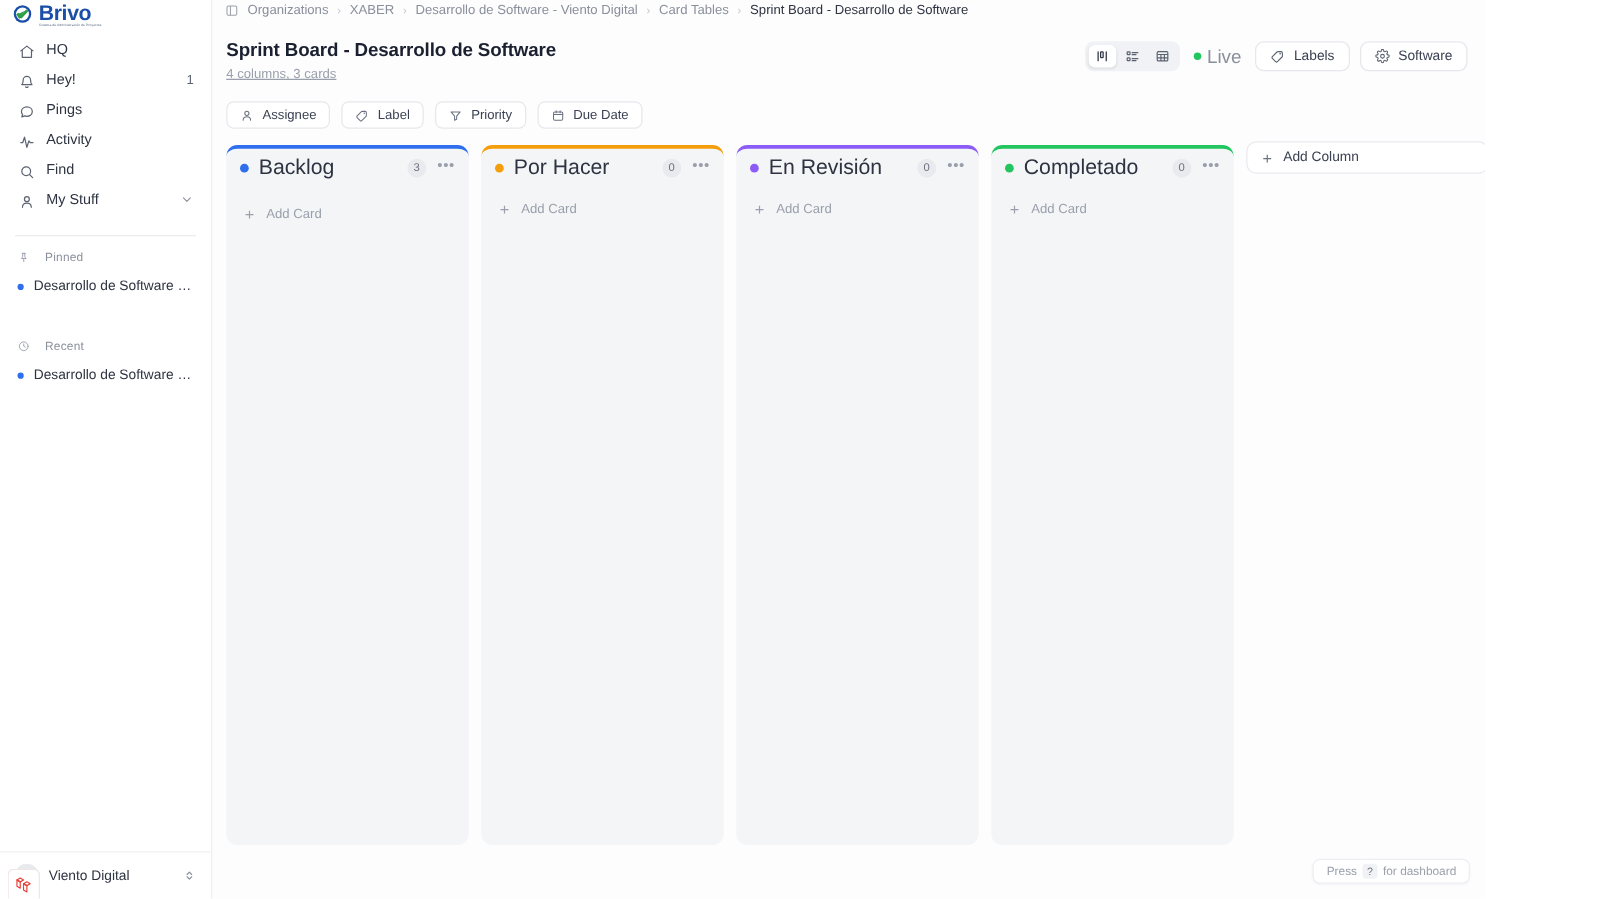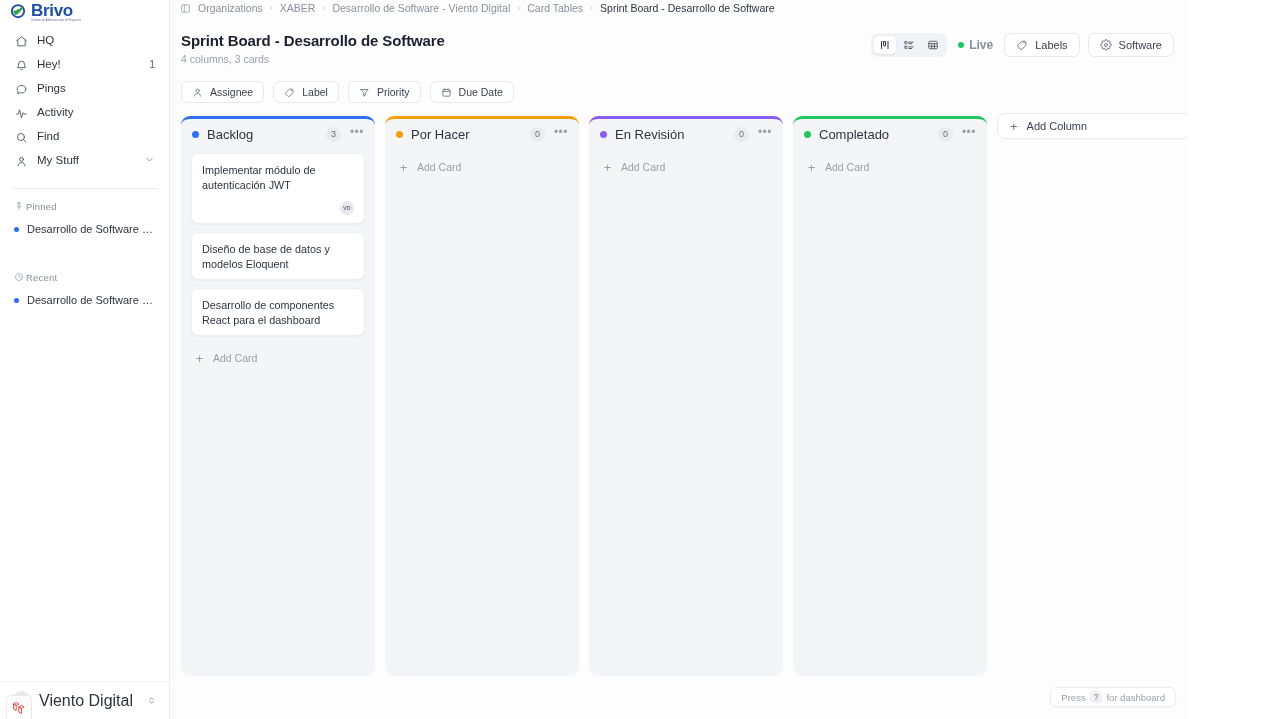--- a/index.html
+++ b/index.html
@@ -44,21 +44,21 @@
   .nav-ico { width: 14px; height: 14px; flex: 0 0 14px; display: flex; align-items: center; justify-content: center; color: #5b6270; }
   .nav-ico svg { width: 13px; height: 13px; display: block; }
   .nav-label { flex: 1; }
   .nav-count { font-size: 10.5px; color: #5b6270; }
   .nav-chev { width: 11px; height: 11px; color: #8a8f9c; display: flex; }
   .nav-chev svg { width: 11px; height: 11px; }
 
   .nav-sep { height: 1px; background: #ebecf0; margin: 10px 12px 8px 12px; }
 
   .group-head {
-    display: flex; align-items: center; gap: 2px;
+    display: flex; align-items: center; gap: 12px;
     padding: 0 14px; height: 18px;
     font-size: 9.5px; color: #8a8f9c; letter-spacing: .2px;
   }
   .group-head svg { width: 10px; height: 10px; display:block; color: #9aa0ab; }
   .pin-item {
     display: flex; align-items: center; gap: 8px;
     padding: 0 14px; height: 22px; margin-top: 3px;
     font-size: 11px; color: #2d3340; cursor: pointer;
     white-space: nowrap; overflow: hidden;
   }
@@ -73,21 +73,21 @@
     border-top: 1px solid #f0f1f4;
     cursor: pointer;
   }
   .acc-avatar {
     width: 19px; height: 19px; flex: 0 0 19px; border-radius: 50%;
     background: #e8eaee; color: #53596a;
     font-size: 7.5px; font-weight: 700;
     display: flex; align-items: center; justify-content: center;
     letter-spacing: .2px;
   }
-  .acc-name { flex: 1; font-size: 16px; color: #2d3340; }
+  .acc-name { flex: 1; font-size: 11px; color: #2d3340; }
   .acc-chev { width: 11px; color: #8a8f9c; display: flex; }
   .acc-chev svg { width: 11px; height: 11px; }
 
   .laravel-badge {
     position: absolute; left: 6px; bottom: 0;
     width: 26px; height: 24px;
     background: #ffffff; border: 1px solid #f0e6e6;
     border-bottom: none; border-radius: 5px 5px 0 0;
     display: flex; align-items: center; justify-content: center;
   }
@@ -106,36 +106,36 @@
   .crumb { cursor: pointer; white-space: nowrap; }
   .crumb.current { color: #2d3340; cursor: default; }
   .crumb-sep { color: #c3c7d0; font-size: 9px; }
 
   .titlebar {
     display: flex; align-items: flex-start; justify-content: space-between;
     padding: 16px 14px 0 11px;
     flex: 0 0 auto;
   }
   .page-title { font-size: 15px; font-weight: 600; color: #1b2030; letter-spacing: -0.1px; }
-  .page-sub { font-size: 10.5px; color: #9aa0ab; margin-top: 4px; }
+  .page-sub { font-size: 10.5px; color: #9aa0ab; margin-top: 4px; text-decoration: underline; }
 
   .actions { display: flex; align-items: center; gap: 8px; padding-top: 1px; }
   .viewgroup {
     display: flex; align-items: center; gap: 2px;
     background: #f1f2f5; border-radius: 7px; padding: 3px;
   }
   .viewbtn {
     width: 22px; height: 18px; border-radius: 5px;
     display: flex; align-items: center; justify-content: center;
     color: #5b6270; cursor: pointer; background: transparent; border: none;
   }
   .viewbtn svg { width: 12px; height: 12px; display: block; }
   .viewbtn.active { background: #ffffff; box-shadow: 0 1px 2px rgba(16,24,40,.09); color: #2d3340; }
 
-  .live { display: flex; align-items: center; gap: 5px; font-size: 12px; color: #8a8f9c; padding: 0 3px; font-weight: bold; }
+  .live { display: flex; align-items: center; gap: 5px; font-size: 15px; color: #8a8f9c; padding: 0 3px; }
   .live-dot { width: 6px; height: 6px; border-radius: 50%; background: #22c55e; }
 
   .pillbtn {
     display: flex; align-items: center; gap: 7px;
     height: 24px; padding: 0 11px;
     border: 1px solid #e6e8ec; border-radius: 7px; background: #ffffff;
     font-size: 11px; color: #3a4152; cursor: pointer;
     font-family: "Liberation Sans", sans-serif;
   }
   .pillbtn svg { width: 12px; height: 12px; display: block; color: #5b6270; }
@@ -162,21 +162,21 @@
     border-top: 3px solid #2f6fed;
     height: 560px;
     display: flex; flex-direction: column;
     overflow: hidden;
   }
   .col-head {
     display: flex; align-items: center; gap: 8px;
     height: 30px; padding: 0 10px 0 11px; flex: 0 0 30px;
   }
   .col-dot { width: 7px; height: 7px; border-radius: 50%; flex: 0 0 7px; background: #2f6fed; }
-  .col-name { flex: 1; font-size: 13px; color: #2d3340; font-weight: 400; }
+  .col-name { flex: 1; font-size: 17px; color: #2d3340; font-weight: 400; }
   .col-count {
     min-width: 15px; height: 15px; padding: 0 4px;
     border-radius: 50px; background: #e9eaee; color: #6b7180;
     font-size: 9px; display: flex; align-items: center; justify-content: center;
   }
   .col-menu { color: #9aa0ab; font-size: 12px; line-height: 6px; cursor: pointer; letter-spacing: .5px; padding: 0 1px 4px 1px; }
 
   .col-cards { display: flex; flex-direction: column; gap: 8px; padding: 4px 10px 0 10px; }
   .card {
     background: #ffffff; border: 1px solid #eceef1; border-radius: 7px;
@@ -488,34 +488,20 @@
 
     <div class="board">
 
       <section class="column" style="border-top-color:#2f6fed">
         <div class="col-head">
           <span class="col-dot" style="background:#2f6fed"></span>
           <span class="col-name">Backlog</span>
           <span class="col-count">3</span>
           <span class="col-menu">•••</span>
         </div>
-        <div class="col-cards">
-          <div class="card">
-            <div class="card-title">Implementar módulo de autenticación JWT</div>
-            <div class="card-foot">
-              <span class="card-avatar">VD</span>
-            </div>
-          </div>
-          <div class="card">
-            <div class="card-title">Diseño de base de datos y modelos Eloquent</div>
-          </div>
-          <div class="card">
-            <div class="card-title">Desarrollo de componentes React para el dashboard</div>
-          </div>
-        </div>
         <div class="addcard">
           <span class="plus">+</span>
           <span>Add Card</span>
         </div>
       </section>
 
       <section class="column" style="border-top-color:#f59e0b">
         <div class="col-head">
           <span class="col-dot" style="background:#f59e0b"></span>
           <span class="col-name">Por Hacer</span>

